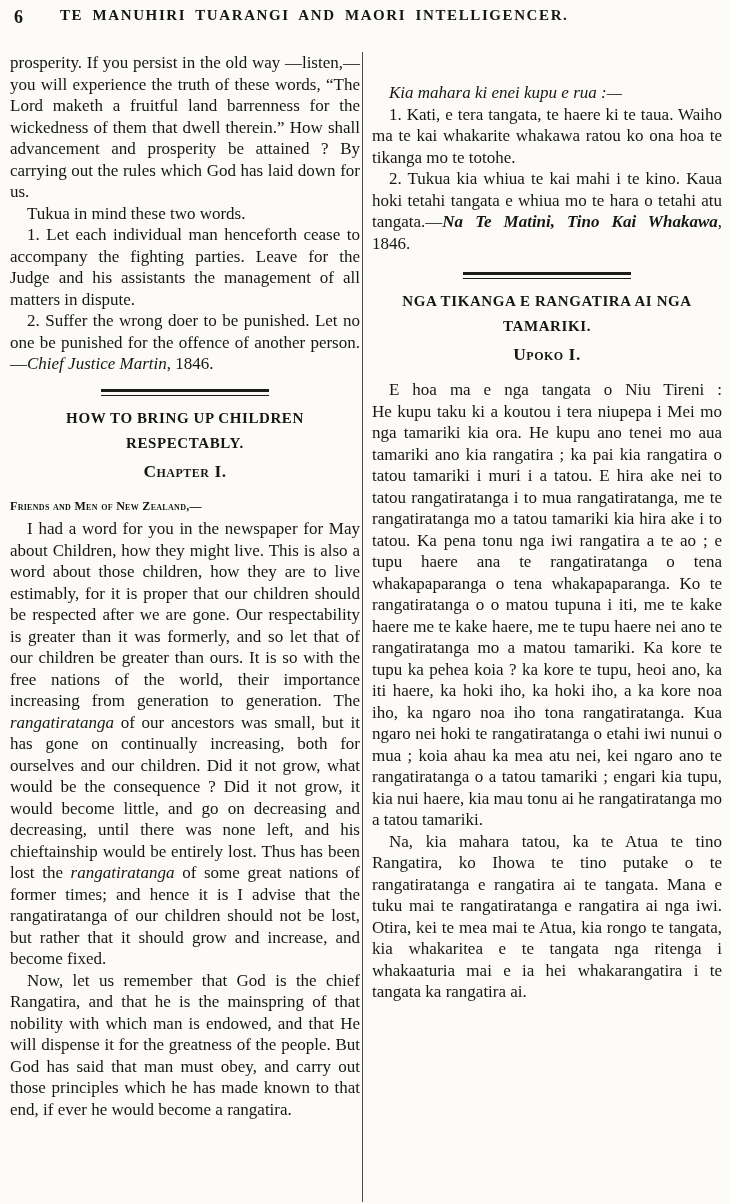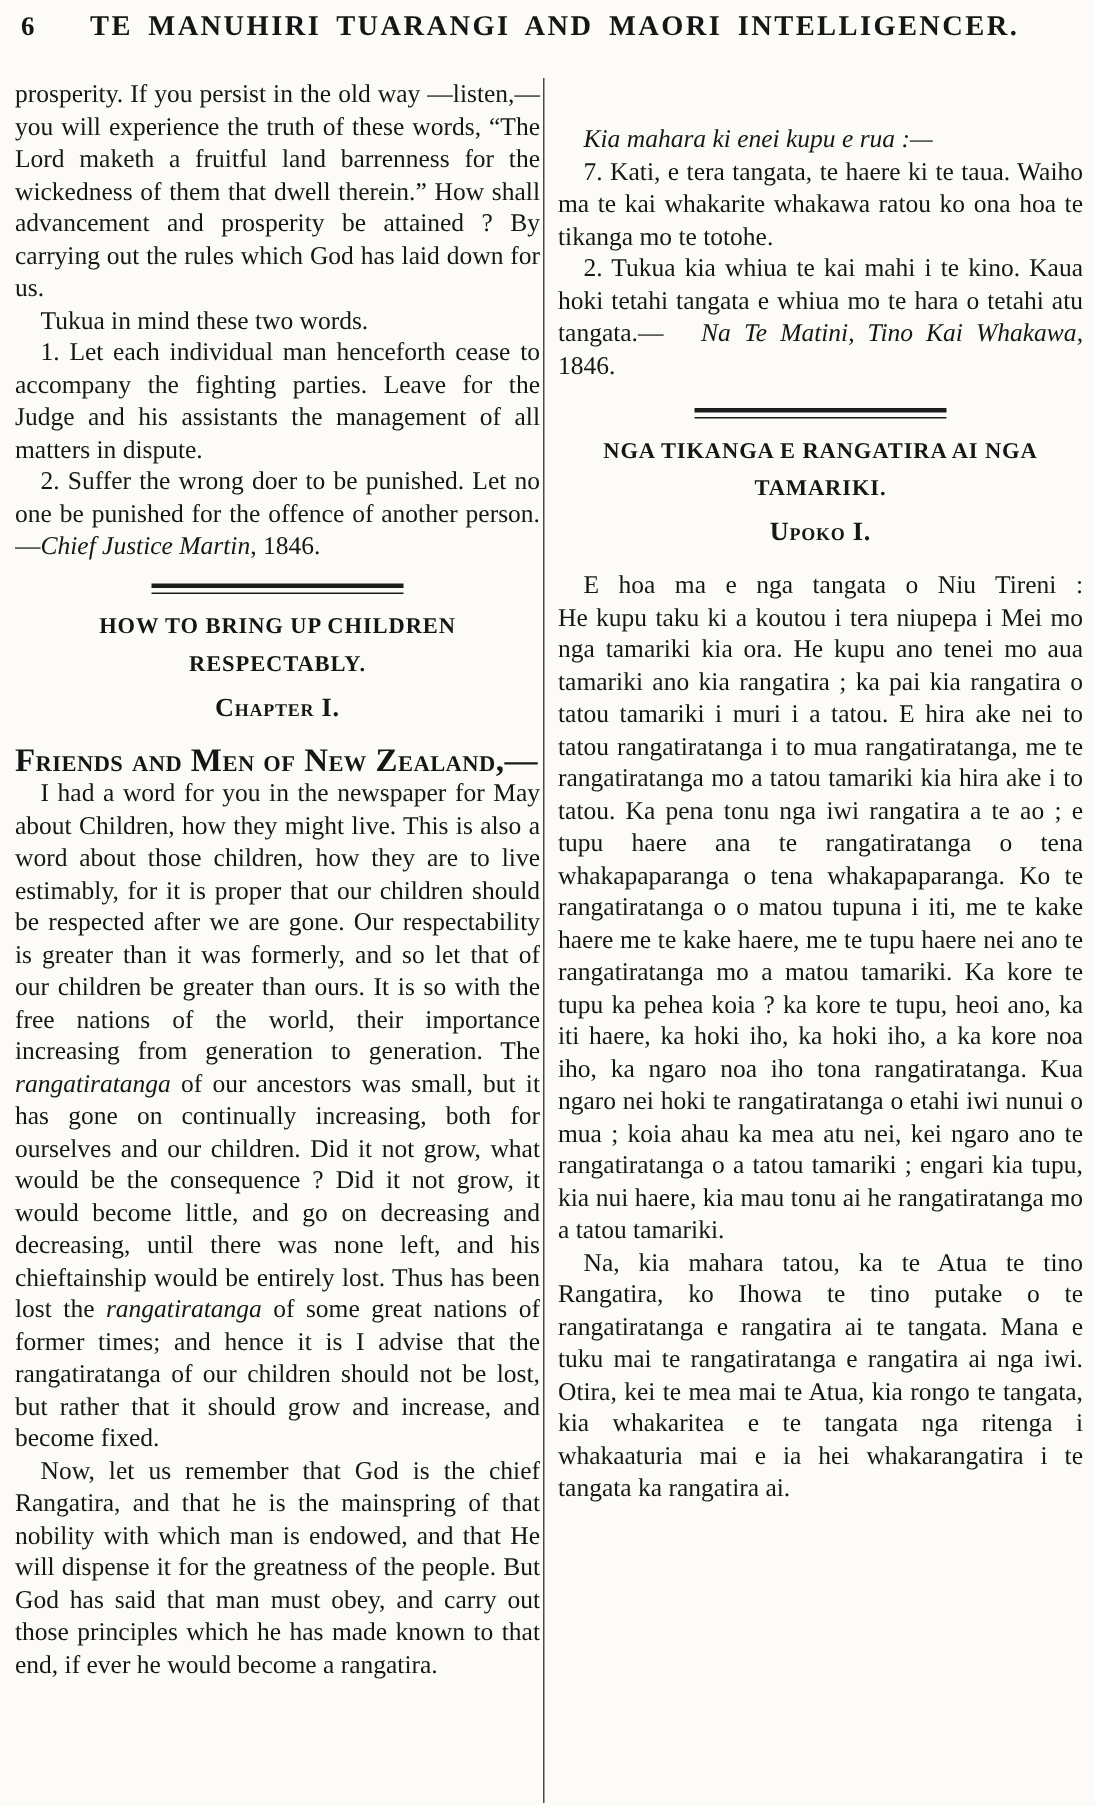--- a/index.html
+++ b/index.html
@@ -5,21 +5,21 @@
   html,body{margin:0;padding:0;background:#e9e7e2;}
   .page{
     width:730px;height:1204px;margin:0 auto;background:#fcfbf8;
     overflow:hidden;position:relative;box-sizing:border-box;
     font-family:"Liberation Serif","DejaVu Serif",serif;color:#161616;
     -webkit-font-smoothing:antialiased;
   }
   .hdr{position:relative;padding-top:7px;height:30px;}
   .pageno{position:absolute;left:14px;top:7px;font-size:18px;font-weight:bold;}
   .masthead{
-    margin:0 60px 0 60px;font-size:19px;font-weight:bold;
+    margin:0 60px 0 60px;font-size:15px;font-weight:bold;
     letter-spacing:1.6px;word-spacing:4px;white-space:nowrap;
   }
   .columns{
     display:flex;align-items:stretch;margin-top:15px;
     padding:0 8px 0 10px;height:1150px;
   }
   .col{flex:1 1 0;overflow:hidden;font-size:17px;line-height:21.5px;}
   .col.left{padding-right:2px;}
   .col.right{padding-left:9px;}
   .colrule{flex:0 0 1px;background:#4a4a48;}
@@ -35,25 +35,25 @@
   }
   .art-title{
     text-align:center;font-weight:bold;font-size:15px;line-height:25px;
     letter-spacing:0.6px;margin:0 4px 4px 4px;
   }
   .chapter{
     text-align:center;font-weight:bold;font-variant:small-caps;
     font-size:17.5px;line-height:22px;margin:0 0 14px 0;letter-spacing:0.5px;
   }
   .salutation{
-    font-variant:small-caps;font-weight:bold;font-size:22px;
+    font-variant:small-caps;font-weight:bold;font-size:12px;
     line-height:21.5px;margin:0 0 1px 0;letter-spacing:0.3px;
   }
   .seg-i{font-style:italic;}
-  .seg-b{font-weight:normal;margin-left:25px;}
+  .seg-b{font-weight:bold;}
 </style>
 </head>
 <body>
 
 <div class="page">
   <div class="hdr">
     <span class="pageno">6</span>
     <div class="masthead">TE MANUHIRI TUARANGI AND MAORI INTELLIGENCER.</div>
   </div>
   <div class="columns">
@@ -65,21 +65,21 @@
         <div class="rule-divider"></div>
         <div class="art-title"><span>HOW TO BRING UP CHILDREN RESPECTABLY.</span></div>
         <div class="chapter"><span>Chapter I.</span></div>
         <div class="salutation"><span>Friends and Men of New Zealand,—</span></div>
         <p class="para indent"><span>I had a word for you in the newspaper for May about Children, how they might live. This is also a word about those children, how they are to live estimably, for it is proper that our children should be respected after we are gone.   Our respectability is greater than it was formerly, and so let that of our children be greater than ours.   It is so with the free nations of the world, their importance increasing from generation to generation.  The </span><span class="seg-i">rangatiratanga</span><span> of our ancestors was small, but it has gone on continually increasing, both for ourselves and our children.  Did it not grow, what would be the consequence&nbsp;?  Did it not grow, it would become little, and go on decreasing and decreasing, until there was none left, and his chieftainship would be entirely lost.   Thus has been lost the </span><span class="seg-i">rangatiratanga</span><span> of some great nations of former times; and hence it is I advise that the rangatiratanga of our children should not be lost, but rather that it should grow and increase, and become fixed.</span></p>
         <p class="para indent"><span>Now, let us remember that God is the chief Rangatira, and that he is the mainspring of that nobility with which man is endowed, and that He will dispense it for the greatness of the people.  But God has said that man must obey, and carry out those principles which he has made known to that end, if ever he would become a rangatira.</span></p>
       </section>
     <div class="colrule"></div>
     <section class="col right">
         <p class="para indent gap-lg"><span>Kia mahara ki enei kupu e rua&nbsp;:—</span></p>
-        <p class="para indent"><span>7. Kati, e tera tangata, te haere ki te taua.   Waiho ma te kai whakarite whakawa ratou ko ona hoa te  tikanga mo te totohe.</span></p>
+        <p class="para indent"><span>1. Kati, e tera tangata, te haere ki te taua.   Waiho ma te kai whakarite whakawa ratou ko ona hoa te  tikanga mo te totohe.</span></p>
         <p class="para indent article-end-lg"><span>2. Tukua kia whiua te kai mahi i te kino.   Kaua hoki tetahi tangata e whiua mo te hara o tetahi atu tangata.—</span><span class="seg-i seg-b">Na Te Matini, Tino Kai Whakawa</span><span>, 1846.</span></p>
         <div class="rule-divider"></div>
         <div class="art-title"><span>NGA TIKANGA E RANGATIRA AI NGA TAMARIKI.</span></div>
         <div class="chapter"><span>Upoko I.</span></div>
         <p class="para indent jlast"><span>E hoa ma e nga tangata o Niu Tireni&nbsp;:</span></p>
         <p class="para"><span>He kupu taku ki a koutou i tera niupepa i Mei mo nga tamariki kia ora.   He kupu ano tenei mo aua tamariki ano kia rangatira&nbsp;; ka pai kia rangatira o tatou tamariki i muri i a tatou.   E hira ake nei to tatou rangatiratanga i to mua rangatiratanga, me te rangatiratanga mo a tatou tamariki kia hira ake i to tatou.   Ka pena tonu nga iwi rangatira a te ao&nbsp;;  e tupu haere ana te rangatiratanga o tena whakapaparanga o tena whakapaparanga.   Ko te rangatiratanga o o matou tupuna i iti, me te kake haere me te kake haere, me te tupu haere nei ano te rangatiratanga mo a matou tamariki.  Ka kore te tupu ka pehea koia&nbsp;? ka kore te tupu, heoi ano, ka iti haere, ka hoki iho, ka hoki iho, a ka kore noa iho, ka ngaro noa iho tona rangatiratanga.   Kua ngaro nei hoki te rangatiratanga o etahi iwi nunui o mua&nbsp;; koia ahau ka mea atu nei, kei ngaro ano te rangatiratanga o a tatou tamariki&nbsp;; engari kia tupu, kia nui haere, kia mau tonu ai he rangatiratanga mo a tatou tamariki.</span></p>
         <p class="para indent"><span>Na, kia mahara tatou, ka te Atua te tino Rangatira, ko Ihowa te tino putake o te rangatiratanga e rangatira ai te tangata.  Mana e tuku mai te rangatiratanga e rangatira ai nga iwi.   Otira, kei te mea mai te Atua, kia rongo te tangata, kia whakaritea e te tangata nga ritenga i whakaaturia mai e ia hei whakarangatira i te tangata ka rangatira ai.</span></p>
       </section>
   </div>
 </div>

